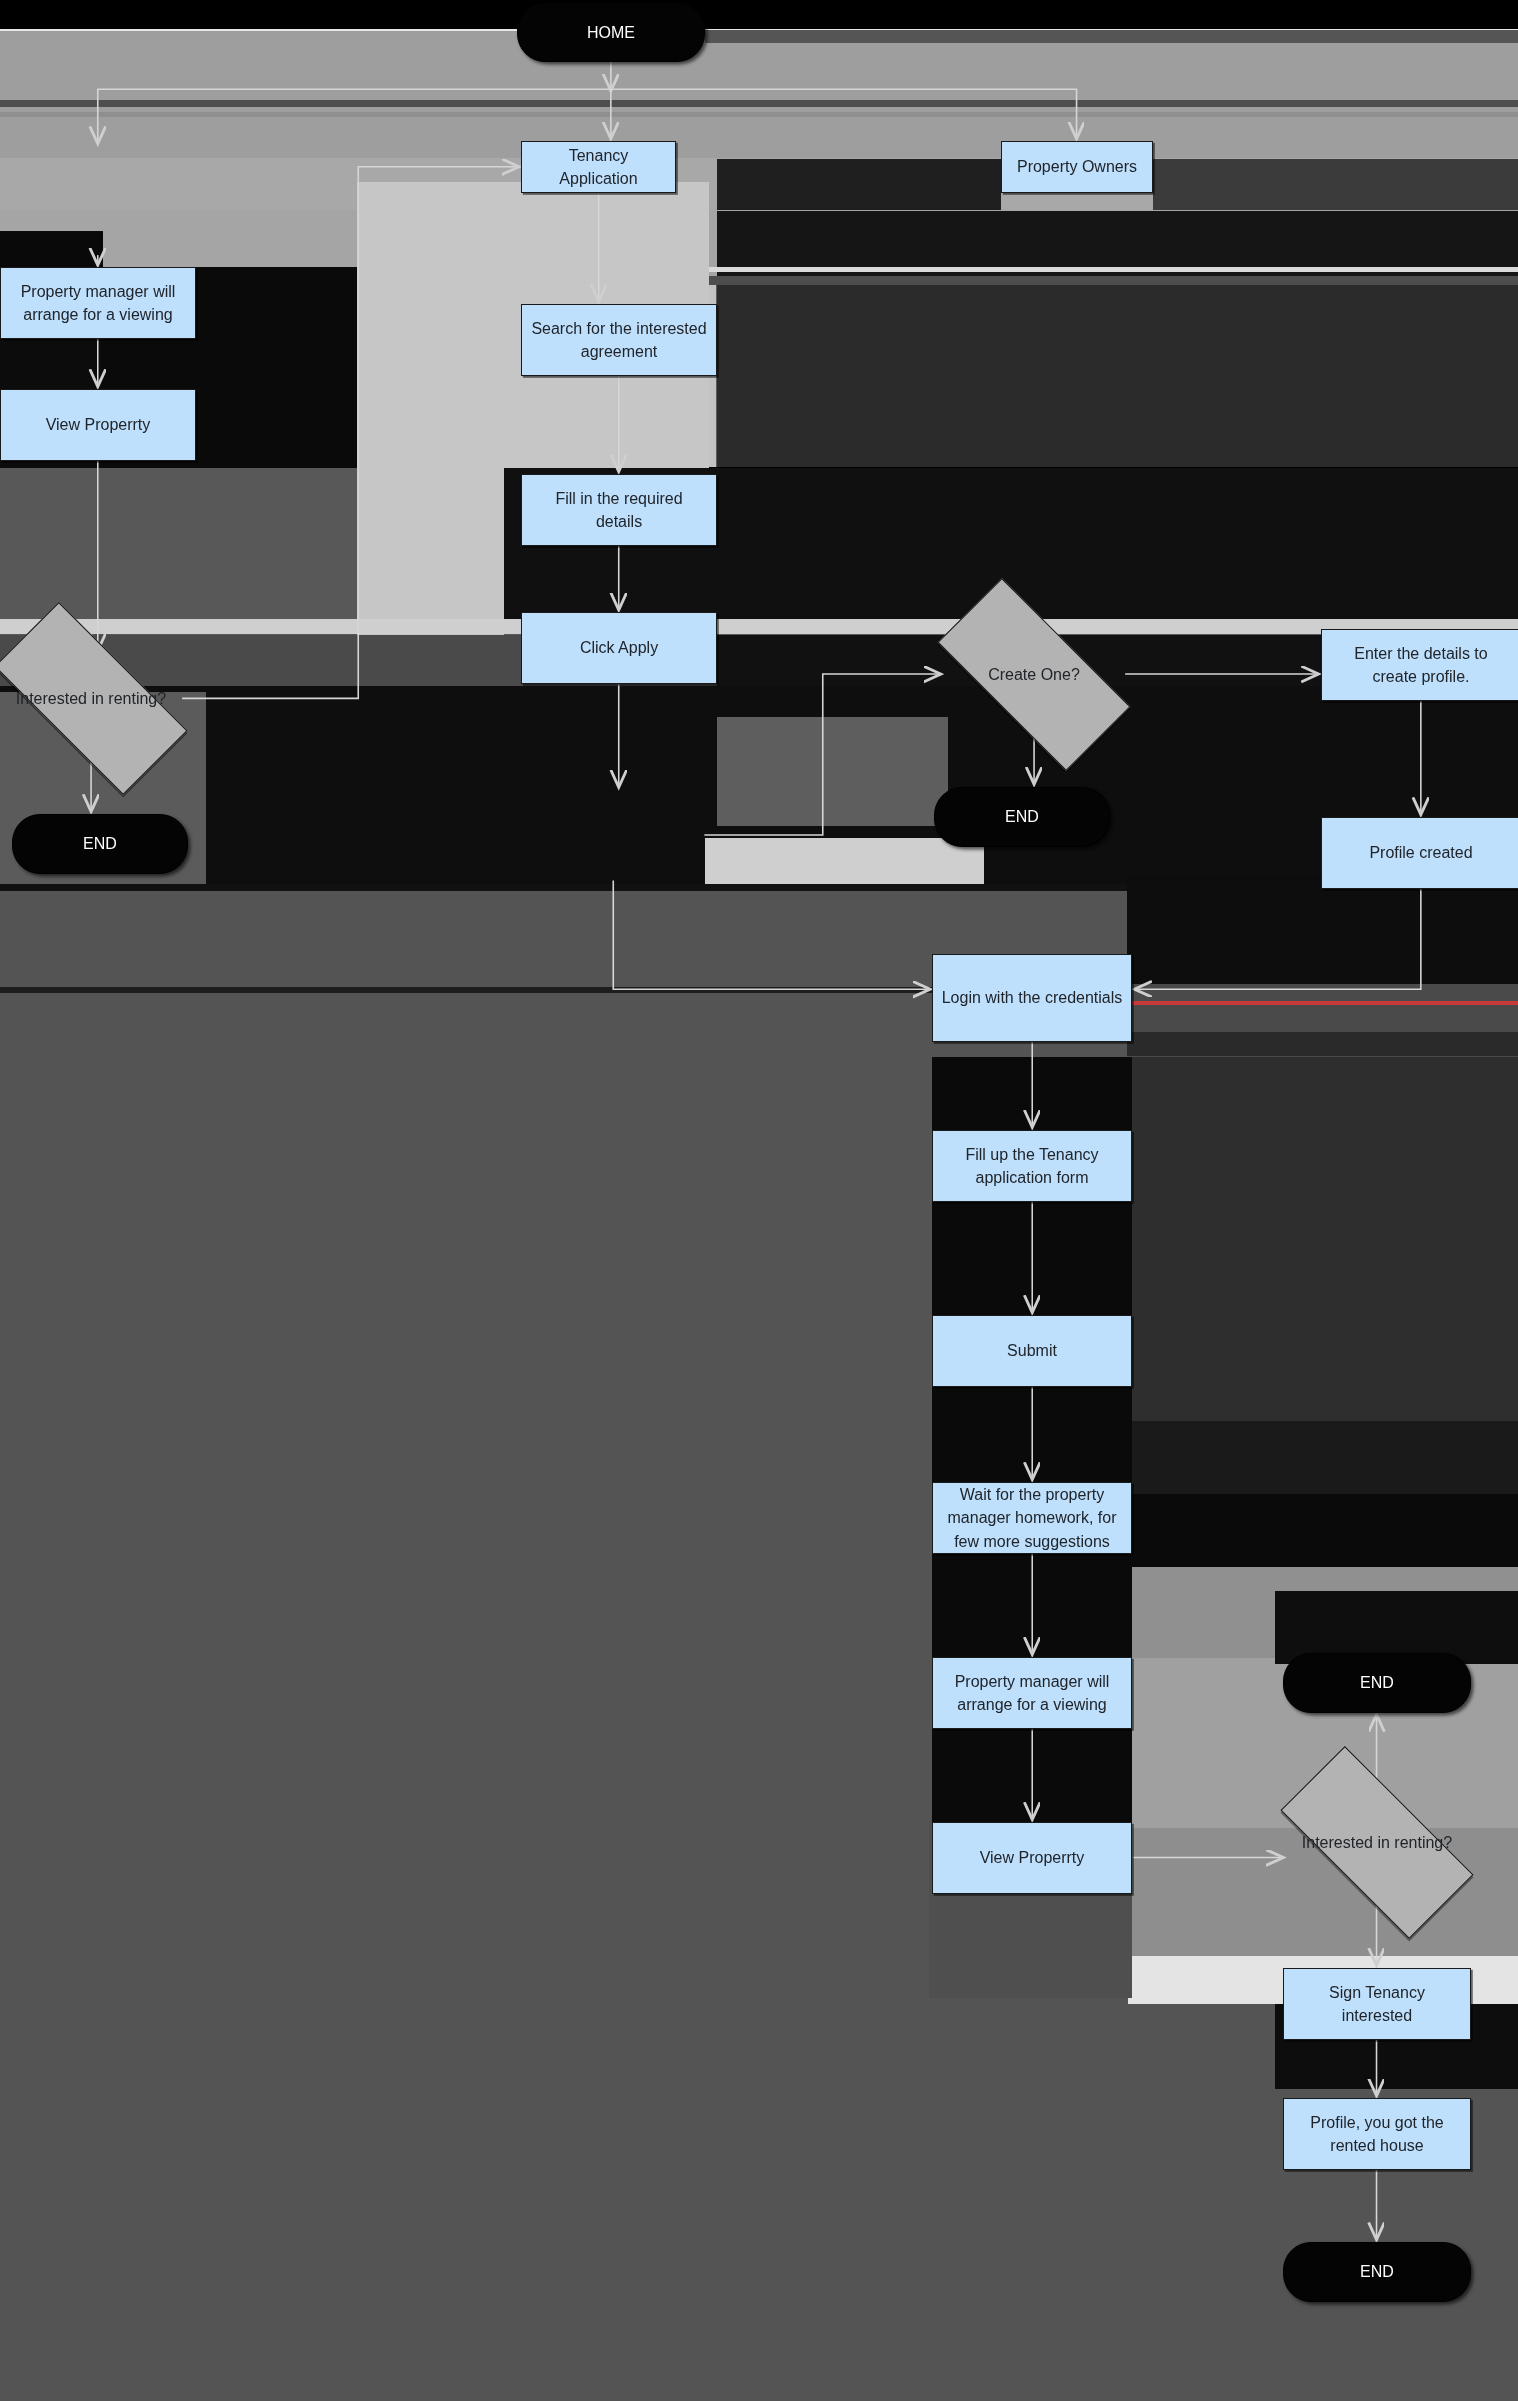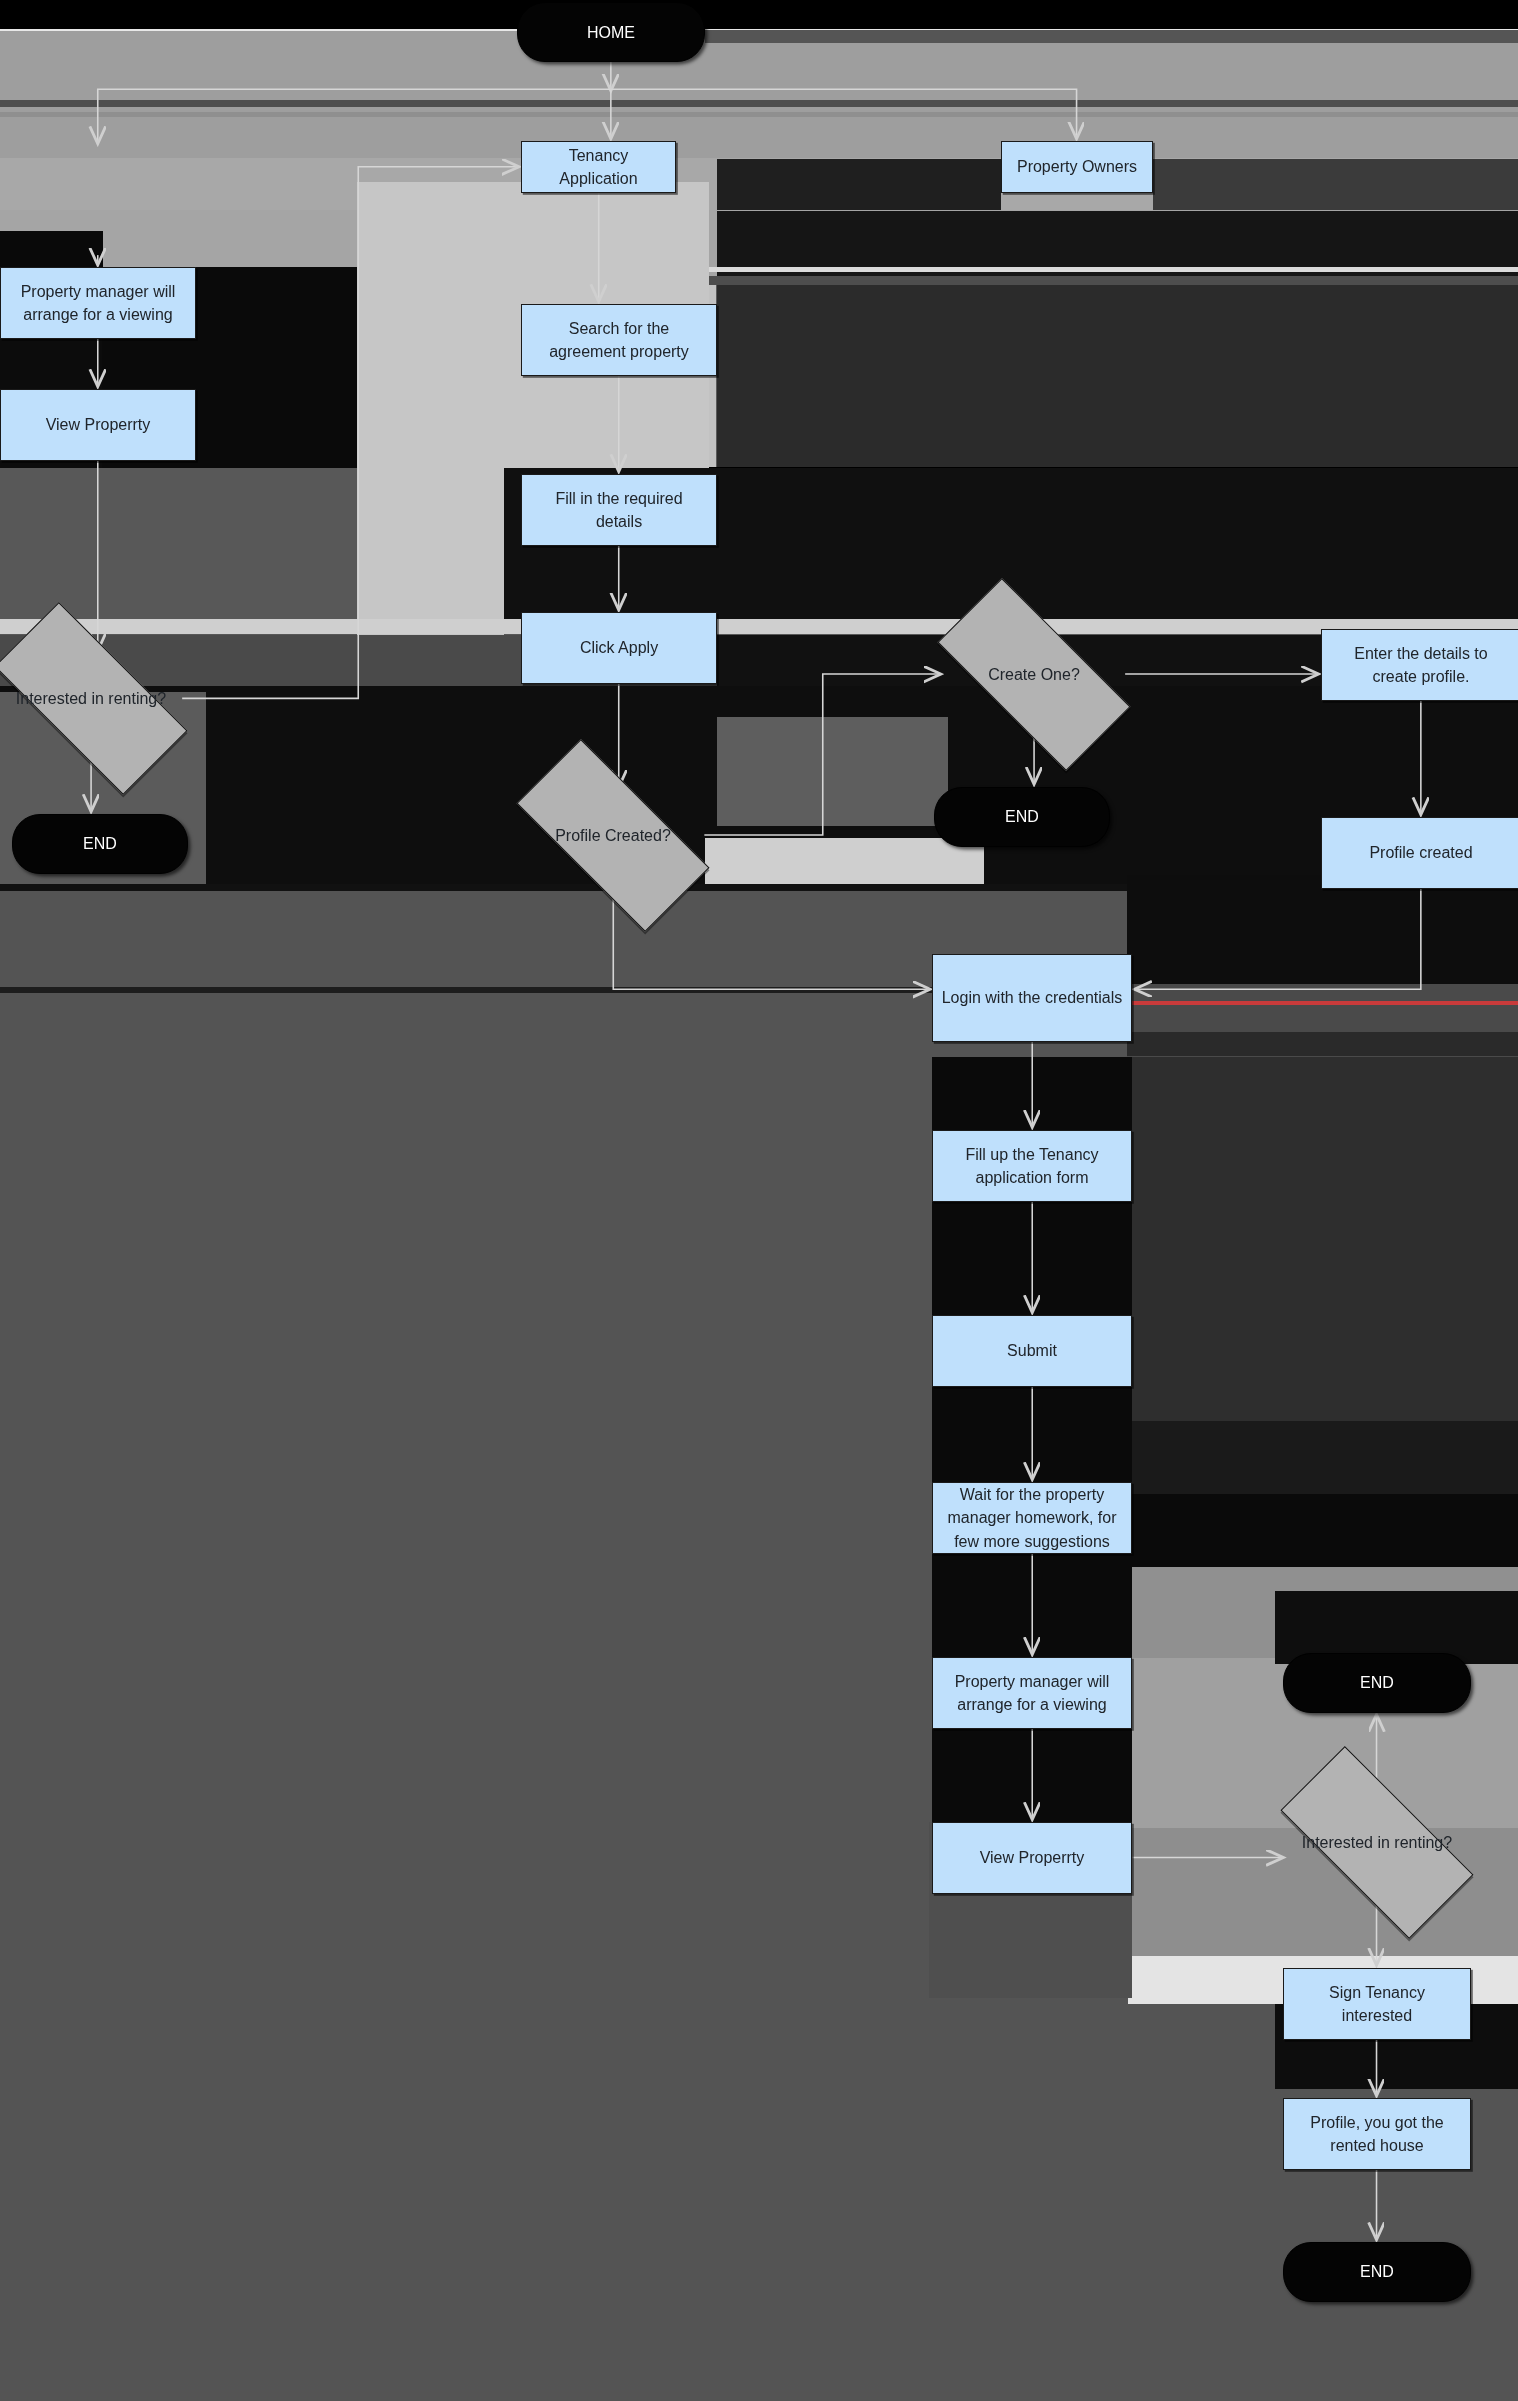--- a/index.html
+++ b/index.html
@@ -174,21 +174,21 @@
 
   <div class="node proc" style="left: 1001px; top: 141px; width: 152px; height: 52px; align-items: center;">
     <span class="txt">Property Owners</span>
   </div>
 
   <div class="node proc" style="left: 0px; top: 267px; width: 196px; height: 72px;">
     <span class="txt">Property manager will arrange for a viewing</span>
   </div>
 
   <div class="node proc" style="left: 521px; top: 304px; width: 196px; height: 72px;">
-    <span class="txt">Search for the agreement property</span>
+    <span class="txt">Search for the interested agreement</span>
   </div>
 
   <div class="node proc" style="left: 0px; top: 389px; width: 196px; height: 72px;">
     <span class="txt">View Properrty</span>
   </div>
 
   <div class="node proc" style="left: 521px; top: 474px; width: 196px; height: 72px;">
     <span class="txt">Fill in the required details</span>
   </div>
 
@@ -207,24 +207,20 @@
   </div>
 
   <div class="node proc" style="left: 1321px; top: 629px; width: 200px; height: 72px;">
     <span class="txt">Enter the details to create profile.</span>
   </div>
 
   <div class="node terminal" style="left: 12px; top: 814px; width: 176px; height: 60px;">
     <span class="txt">END</span>
   </div>
 
-  <div class="node decision" style="left: 522px; top: 790px; width: 182px; height: 91px;">
-    <span class="dia"></span>
-    <span class="txt">Profile Created?</span>
-  </div>
 
   <div class="node terminal" style="left: 934px; top: 787px; width: 176px; height: 60px;">
     <span class="txt">END</span>
   </div>
 
   <div class="node proc" style="left: 1321px; top: 817px; width: 200px; height: 72px;">
     <span class="txt">Profile created</span>
   </div>
 
   <div class="node proc" style="left: 932px; top: 954px; width: 200px; height: 88px; text-align: right;">

